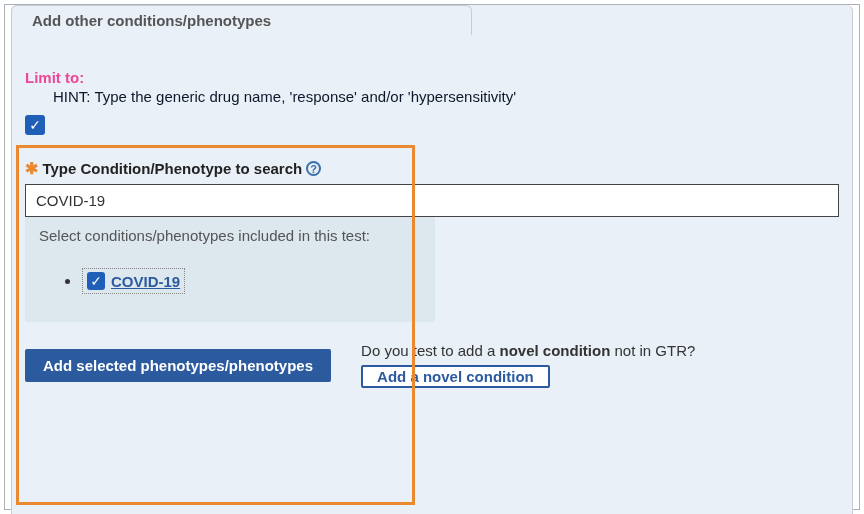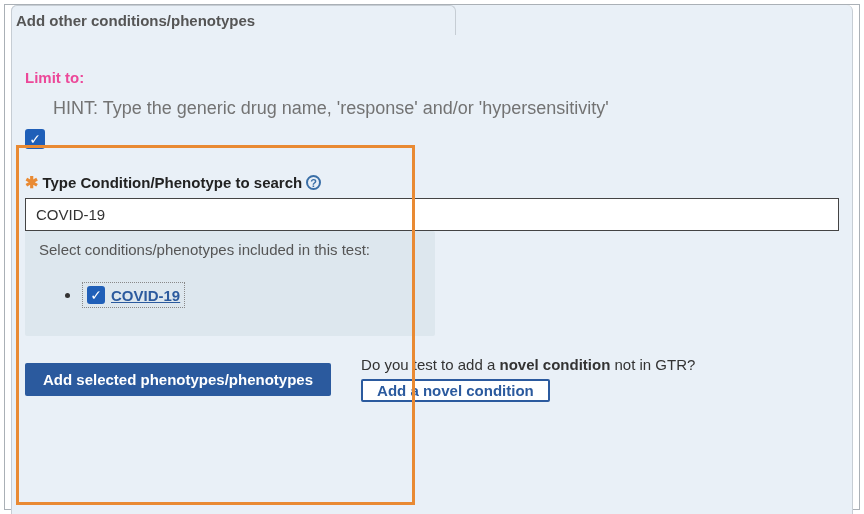--- a/index.html
+++ b/index.html
@@ -30,21 +30,21 @@
       border-radius: 6px;
     }
     .tab {
       position: absolute;
       top: 0;
       left: 6px;
       background: #e9f0f7;
       border: 1px solid #c6cdd4;
       border-bottom: none;
       border-radius: 6px 6px 0 0;
-      padding: 6px 200px 6px 4px;
+      padding: 6px 200px 6px 20px;
       font-size: 15px;
       font-weight: 700;
       color: #555;
       z-index: 2;
     }
     .content {
       position: absolute;
       top: 34px;
       left: 6px;
       right: 6px;
@@ -88,24 +88,24 @@
       height: 18px;
     }
     .checkmark {
       color: #fff;
       font-size: 14px;
       line-height: 1;
     }
     .cb-label { font-size: 15px; color: #333; }
     .cb-label.disabled { color: #a7adb3; }
     .hint {
-      font-size: 18px;
-      color: #737373;
+      font-size: 15px;
+      color: #0f172a;
       margin-left: 28px;
-      margin-top: 12px;
+      margin-top: 2px;
     }
     .highlight-box {
       position: absolute;
       top: 140px;
       left: 11px;
       width: 399px;
       height: 360px;
       border: 3px solid #e98a33;
       pointer-events: none;
       z-index: 5;

